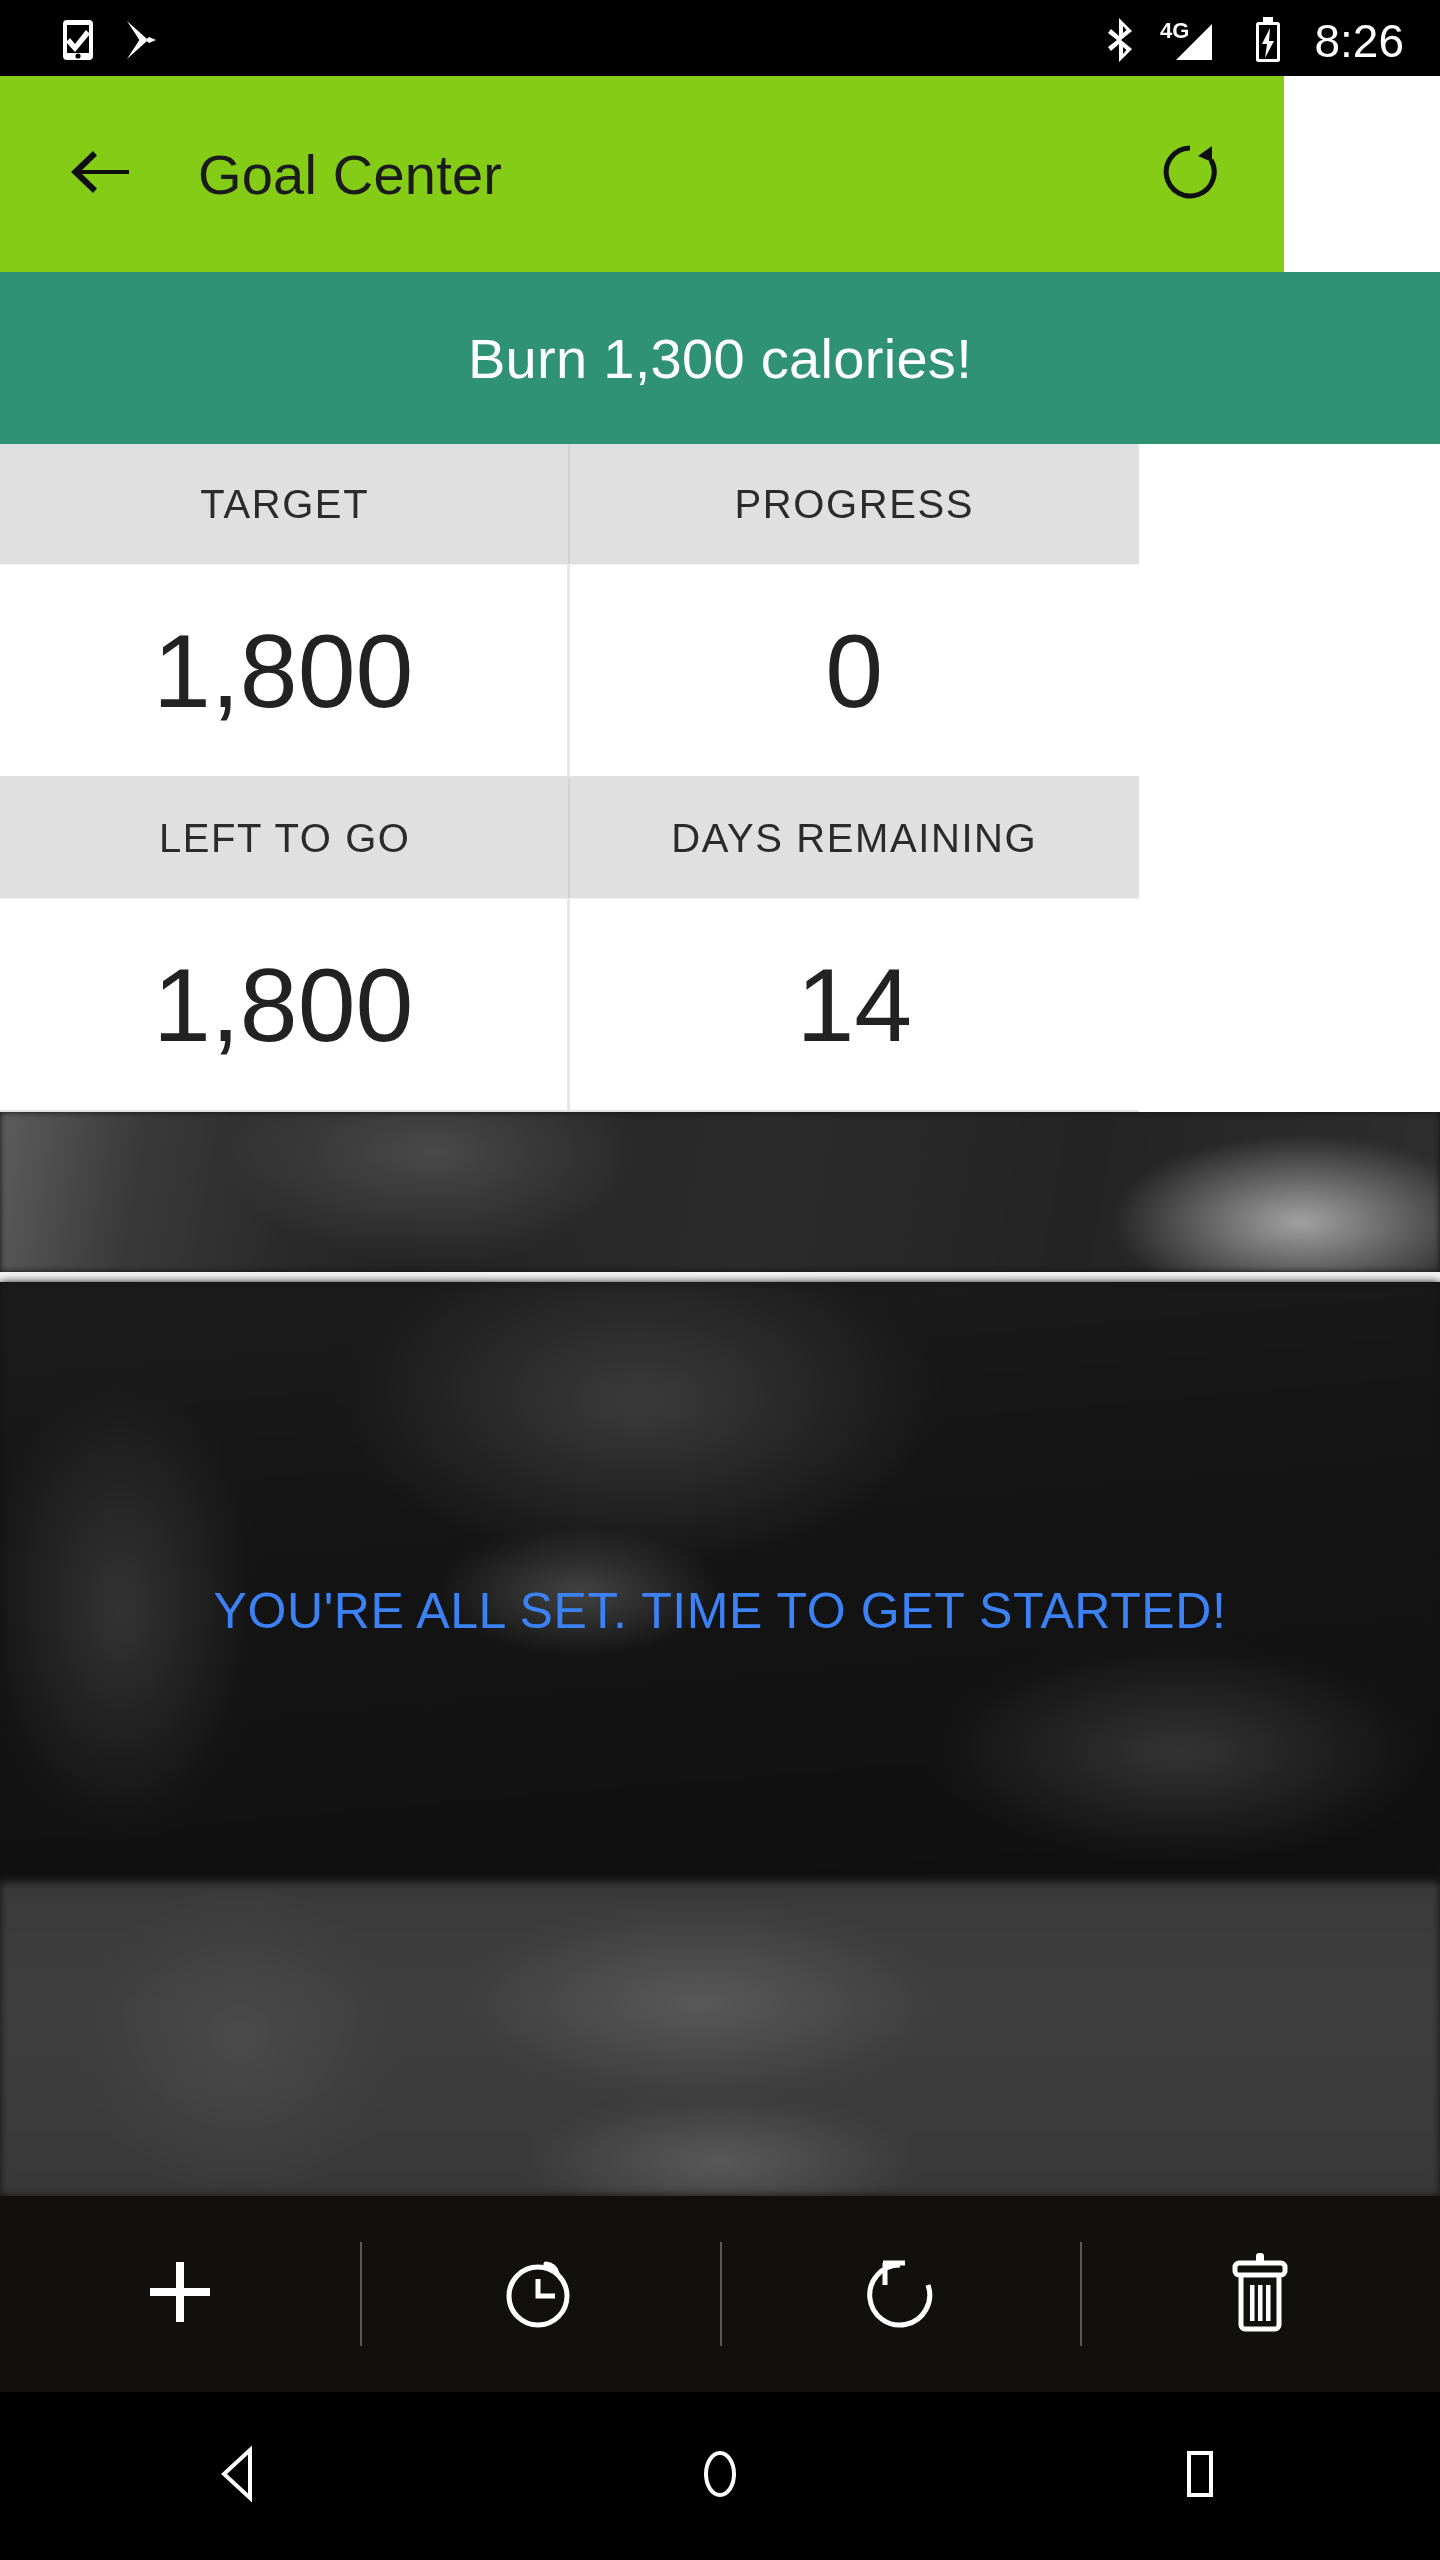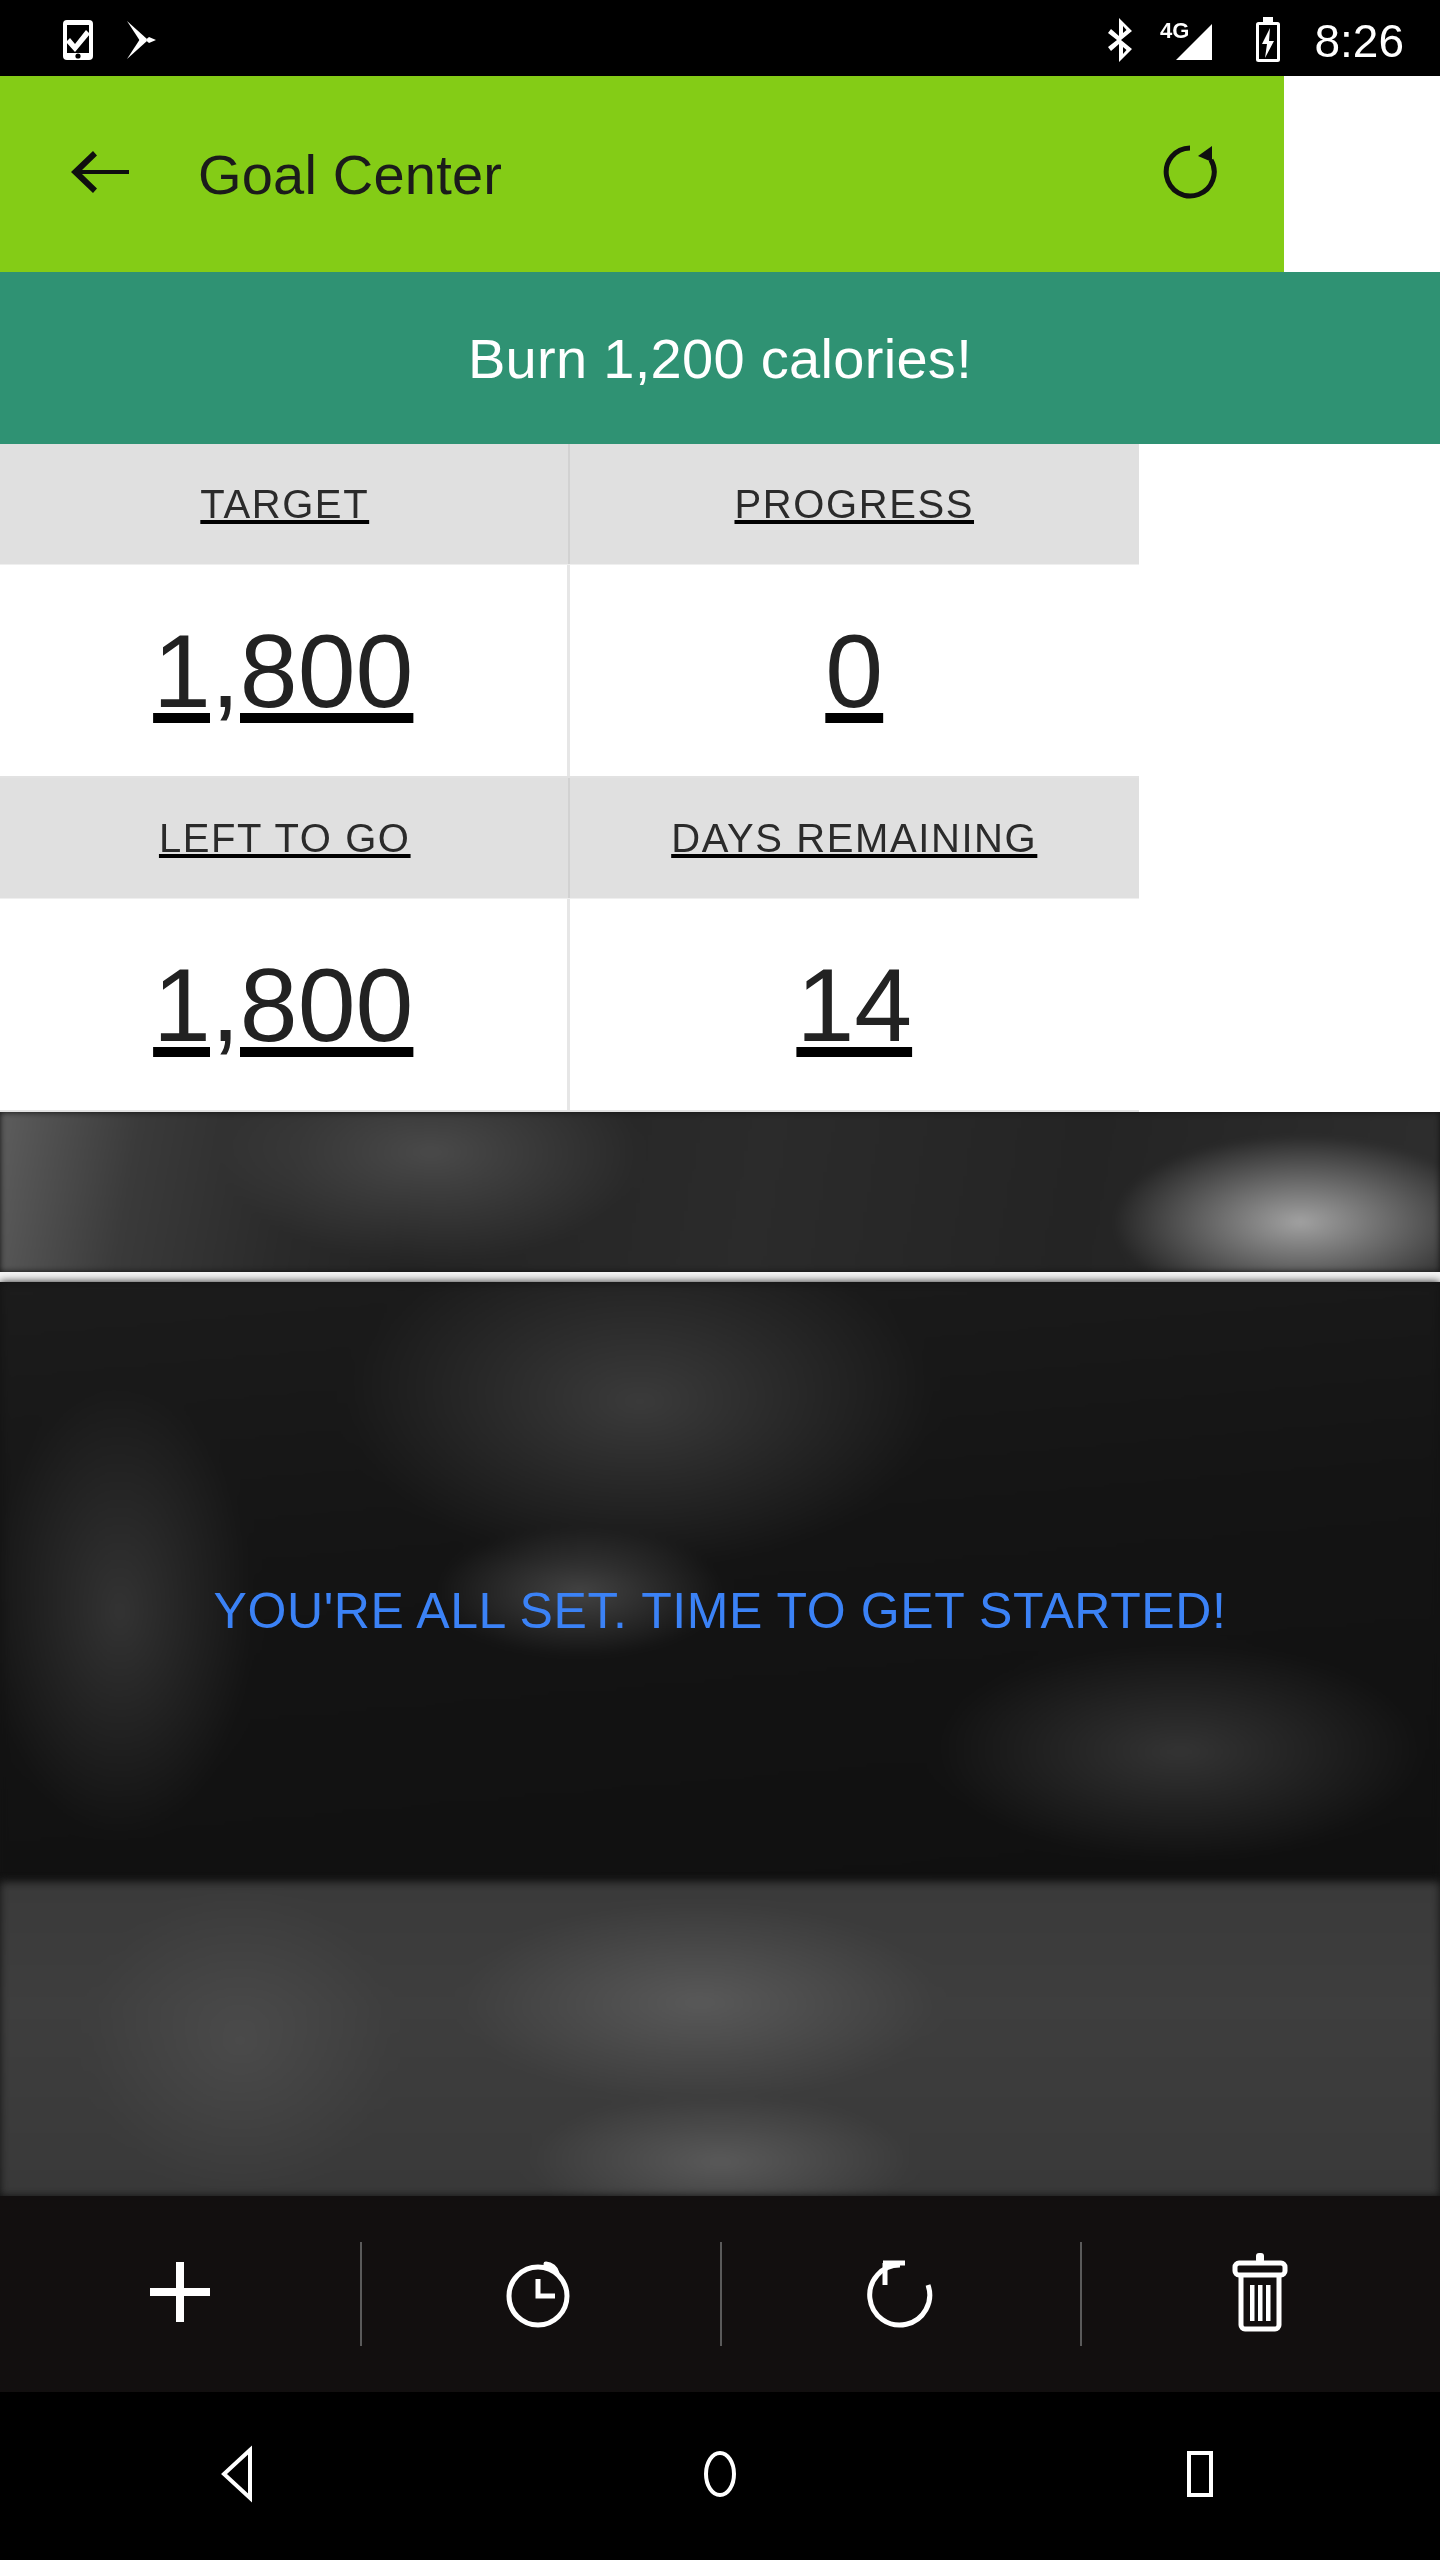--- a/index.html
+++ b/index.html
@@ -103,21 +103,20 @@
     letter-spacing: 0.3px;
   }
 
   
   .stats {
     position: absolute;
     left: 0; top: 444px;
     width: 1139px;
     height: 668px;
     background: #ffffff;
-    text-decoration: underline;
   }
   .stat-row {
     display: flex;
     width: 100%;
     box-sizing: border-box;
   }
   .stat-row.head {
     height: 120px;
     background: #e0e0e0;
   }
@@ -340,21 +339,21 @@
       <span>
         <svg width="56" height="60" viewBox="0 0 56 60">
           <path d="M28 6 a24 24 0 1 0 21 12" fill="none" stroke="#0f0f0f" stroke-width="5" stroke-linecap="butt"></path>
           <path d="M50 4 L50 20 L36 14 Z" fill="#0f0f0f"></path>
         </svg>
       </span>
     </div>
   </div>
 
   <div class="banner">
-    <div class="banner-text">Burn 1,200 calories!</div>
+    <div class="banner-text">Burn 1,300 calories!</div>
   </div>
 
   <div class="stats">
 
     <div class="stat-row head">
       <div class="stat-cell">
         <span class="stat-label">TARGET</span>
       </div>
       <div class="stat-cell">
         <span class="stat-label">PROGRESS</span>

